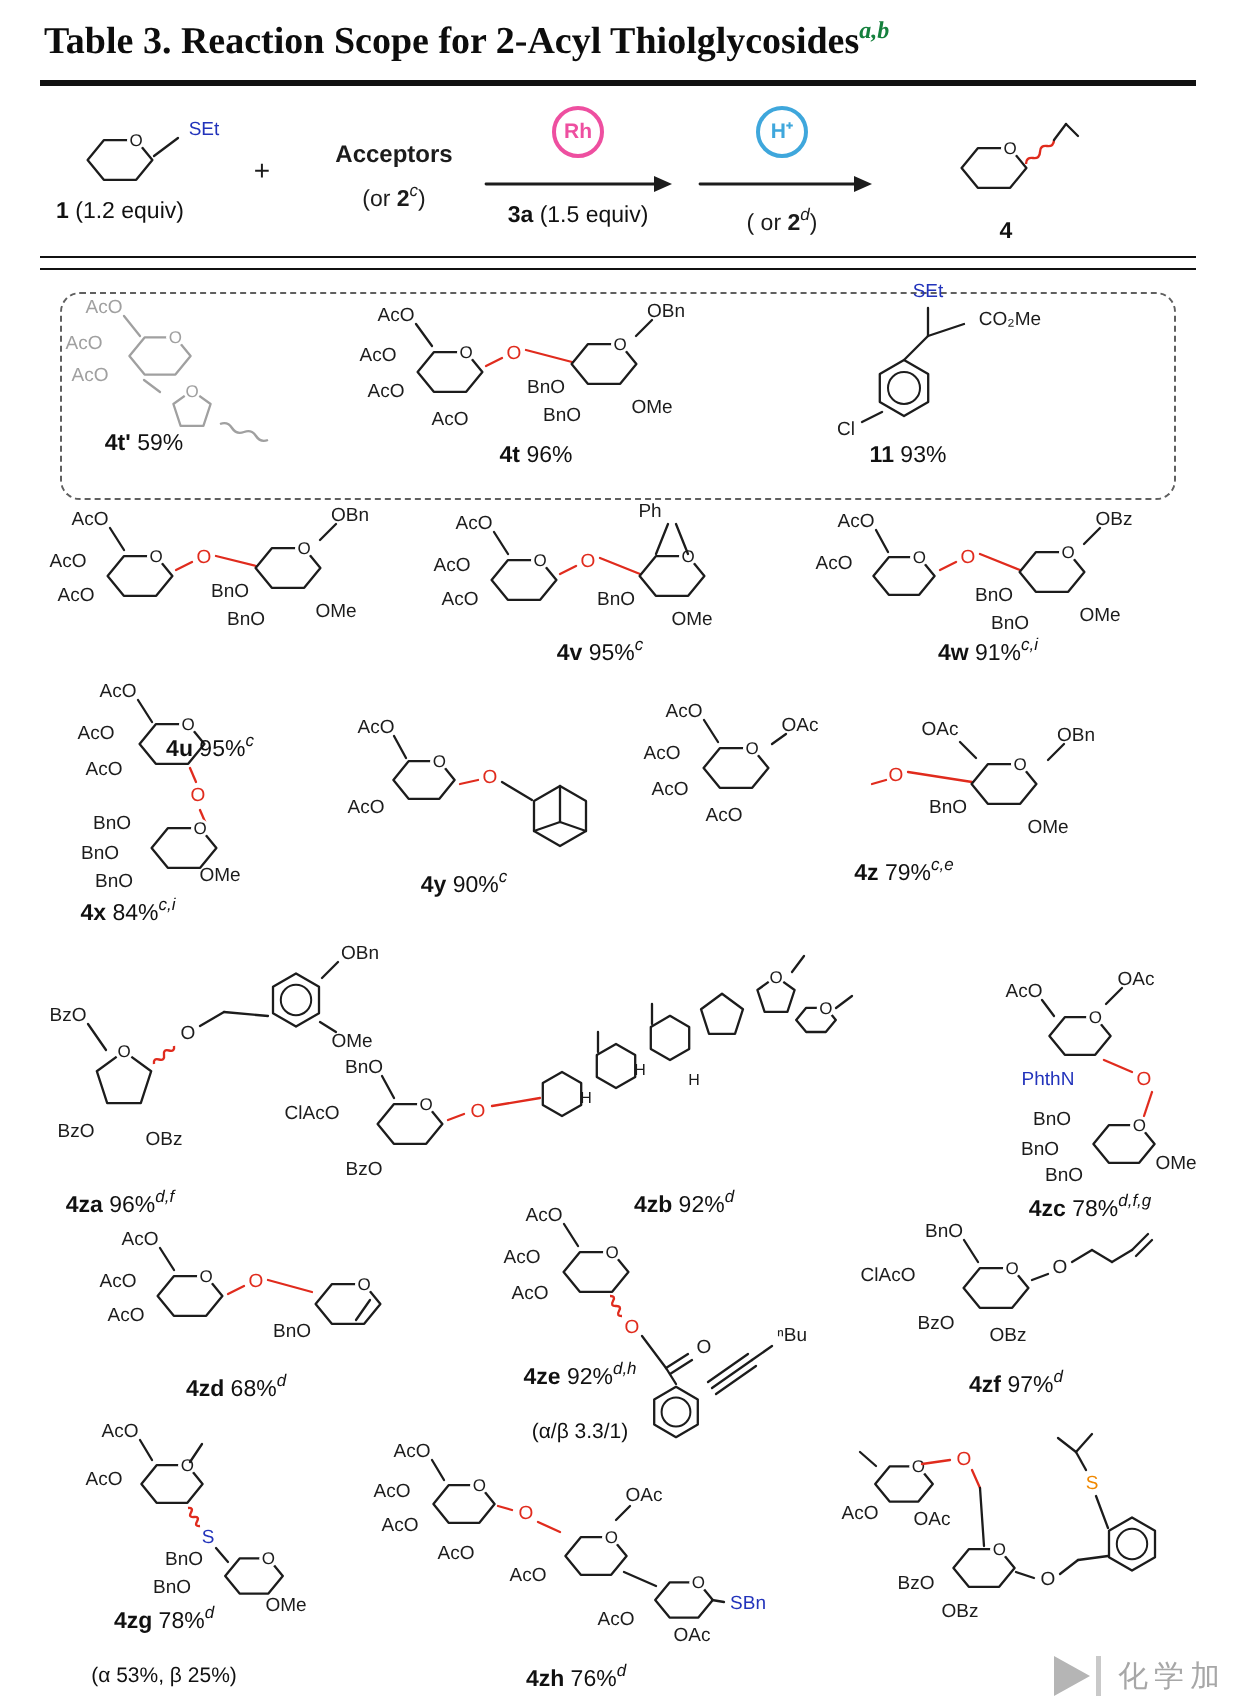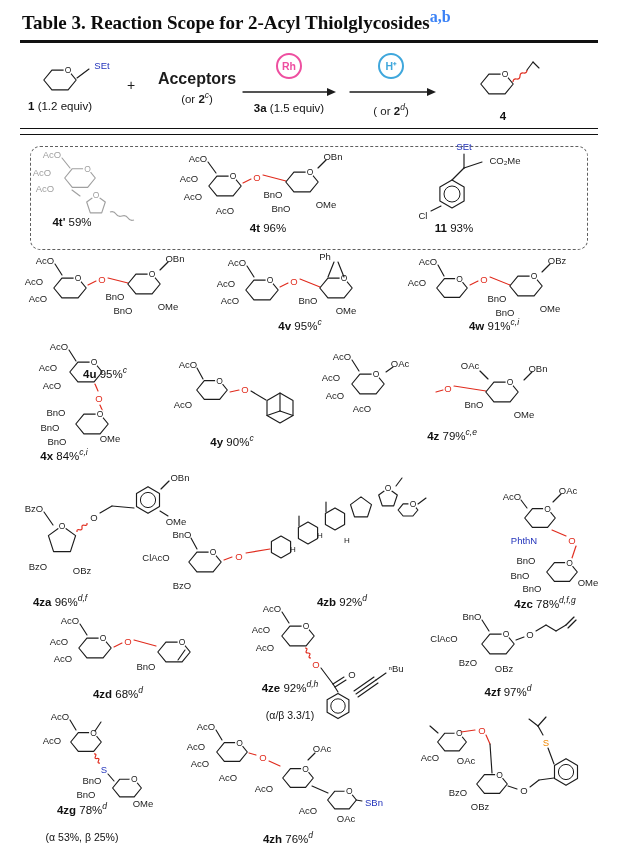--- a/index.html
+++ b/index.html
@@ -1,28 +1,28 @@
 <!DOCTYPE html>
 <html><head>
 <meta charset="utf-8">
 <style>
   html,body{margin:0;padding:0;background:#ffffff;}
   .page{position:relative;width:618px;height:854px;background:#fff;overflow:hidden;
         font-family:"Liberation Sans",sans-serif;color:#1c1c1c;}
   .title{position:absolute;left:22px;top:8px;font-family:"Liberation Serif",serif;
          font-weight:700;font-size:19px;color:#0d0d0d;white-space:nowrap;}
-  .title sup{color:#3b82f6;font-size:16px;}
+  .title sup{color:#15803d;font-style:italic;font-size:12px;}
   .rule{position:absolute;left:20px;top:40px;width:578px;height:2.5px;background:#111;}
   .dbl{position:absolute;left:20px;top:128px;width:578px;height:5px;
        border-top:1.8px solid #111;border-bottom:1.8px solid #111;}
   .dashed-box{position:absolute;left:30px;top:146px;width:556px;height:102px;
        border:1.7px dashed #606060;border-radius:10px;}
   .canvas{position:absolute;left:0;top:0;}
   .stext{position:absolute;transform:translateX(-50%);font-size:11.5px;white-space:nowrap;}
-  .stext.acc{font-weight:700;font-size:16px;}
+  .stext.acc{font-weight:700;font-size:12px;}
   .stext.plus{font-size:14px;}
   .stext sup{font-style:italic;font-size:8.5px;}
   .clabel{position:absolute;transform:translateX(-50%);font-size:11.5px;color:#111;
           text-align:center;white-space:nowrap;line-height:1.15;}
   .clabel b{font-weight:700;}
   .clabel sup{font-size:8.5px;font-style:italic;}
   .clabel .note{font-size:10.5px;font-weight:400;margin-top:14px;}
   .wm{position:absolute;right:5px;bottom:4px;display:flex;align-items:center;gap:7px;
       color:#a7a7a7;font-size:15px;letter-spacing:3px;}
 </style>
@@ -491,14 +491,21 @@
       </div>
       <div class="clabel" style="left: 82px; top: 802px;">
         <div><b>4zg</b>&nbsp;78%<sup>d</sup></div>
         <div class="note">(α 53%, β 25%)</div>
       </div>
       <div class="clabel" style="left: 288px; top: 818px; margin-top: 13px;">
         <div><b>4zh</b>&nbsp;76%<sup>d</sup></div>
       </div>
     </div>
 
+  <div class="wm">
+    <svg width="27" height="24">
+        <polygon points="2,2 2,22 20,12" fill="#b5b5b5"></polygon>
+        <rect x="23" y="2" width="2.5" height="20" fill="#c9c9c9"></rect>
+      </svg>
+    <span>化学加</span>
+  </div>
 
 </div>
 
 </body></html>

